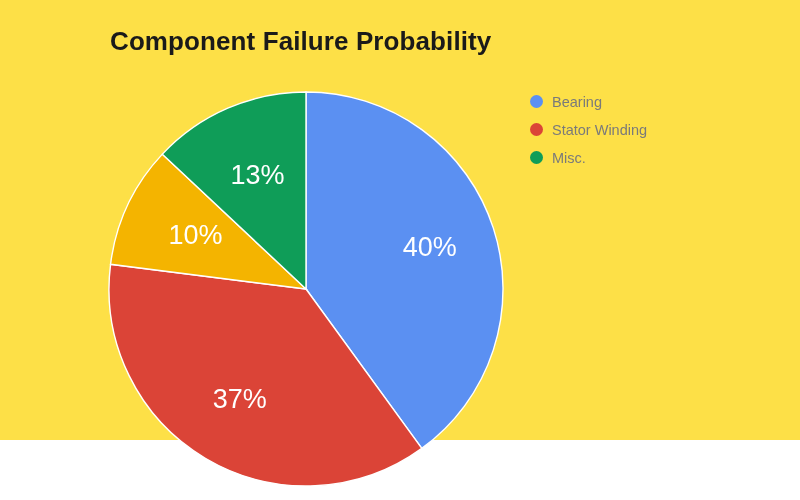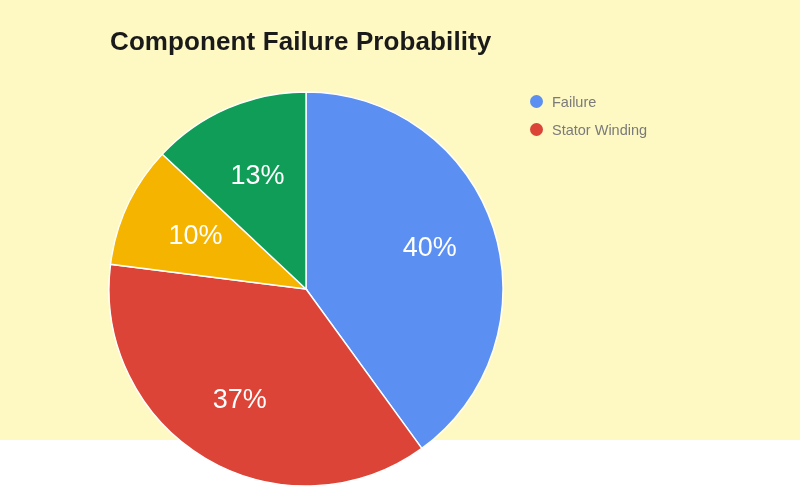--- a/index.html
+++ b/index.html
@@ -13,21 +13,21 @@
     height: 500px;
     overflow: hidden;
     font-family: "Liberation Sans", sans-serif;
     -webkit-font-smoothing: antialiased;
   }
 
   #chart-root {
     position: relative;
     width: 800px;
     height: 440px;
-    background: #fef9c3;
+    background: #fde047;
   }
 
   
   #chart-title {
     position: absolute;
     left: 110px;
     top: 26px;
     font-size: 26px;
     font-weight: bold;
     color: #1a1a1a;
@@ -108,21 +108,25 @@
           <text class="slice-value" x="132.8" y="310.9">37%</text>
           <text class="slice-value" x="88.5" y="147.0">10%</text>
           <text class="slice-value" x="150.5" y="86.9">13%</text>
         </g>
     </svg>
   </div>
 
   <div id="legend">
       <div class="legend-item">
         <span class="legend-swatch" style="background: rgb(91, 144, 242);"></span>
-        <span class="legend-label">Failure</span>
+        <span class="legend-label">Bearing</span>
       </div>
       <div class="legend-item">
         <span class="legend-swatch" style="background: rgb(219, 68, 55);"></span>
         <span class="legend-label">Stator Winding</span>
+      </div>
+      <div class="legend-item">
+        <span class="legend-swatch" style="background: rgb(15, 157, 88);"></span>
+        <span class="legend-label">Misc.</span>
       </div>
     </div>
 
 </div>
 
 </body></html>

